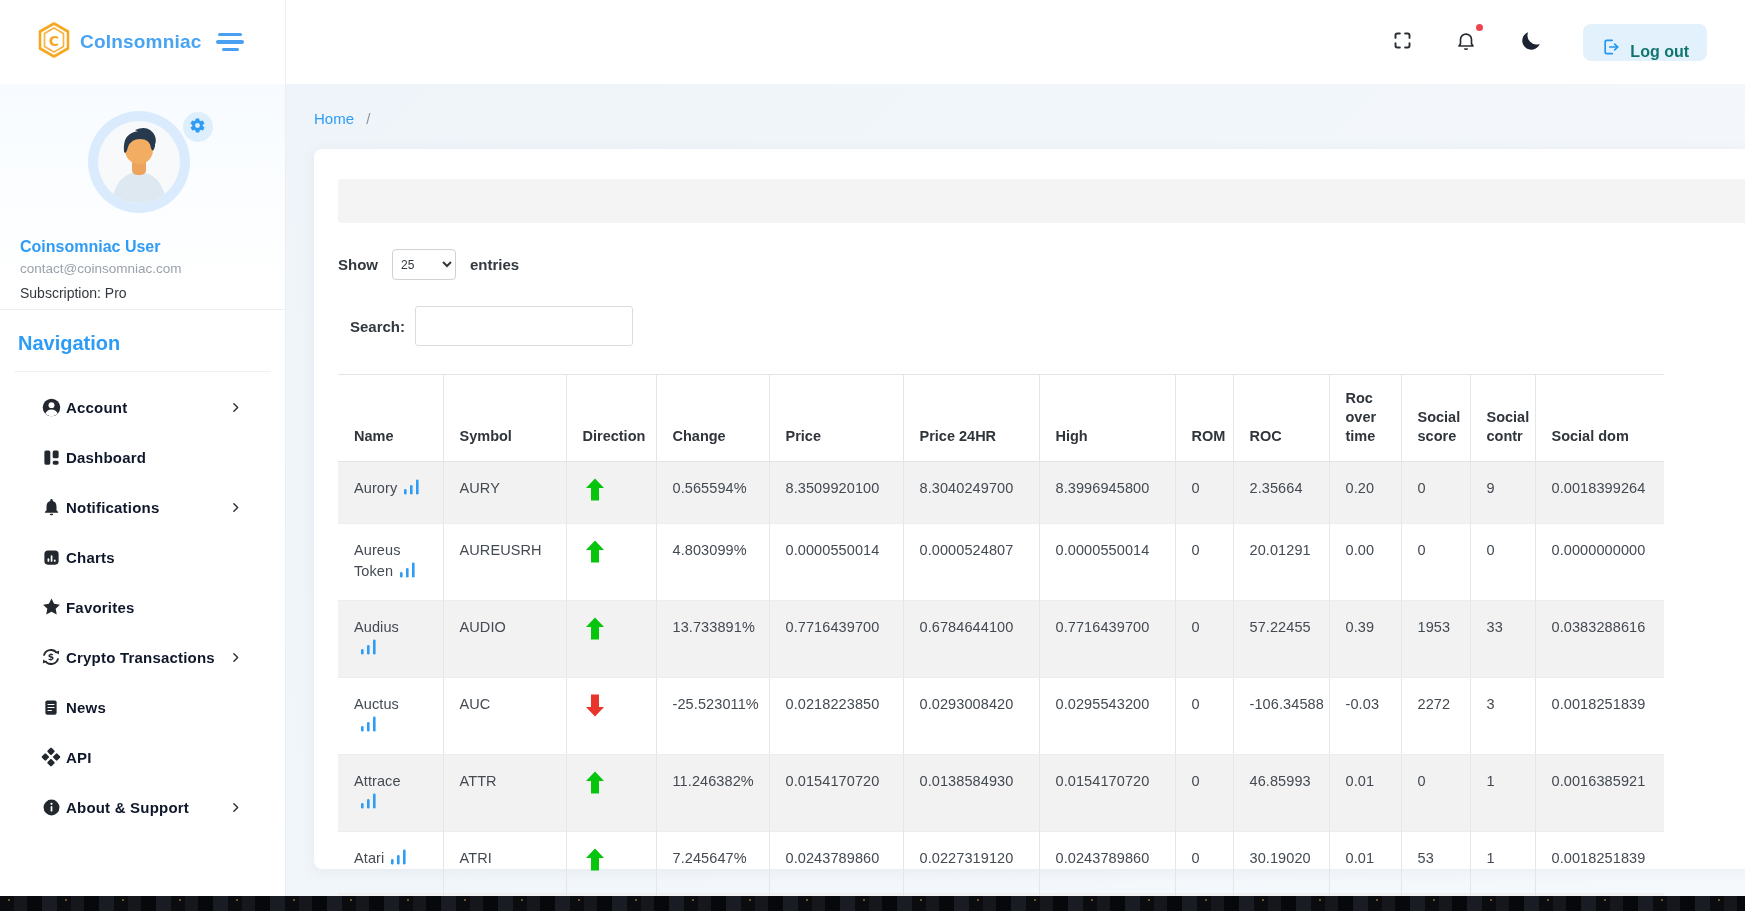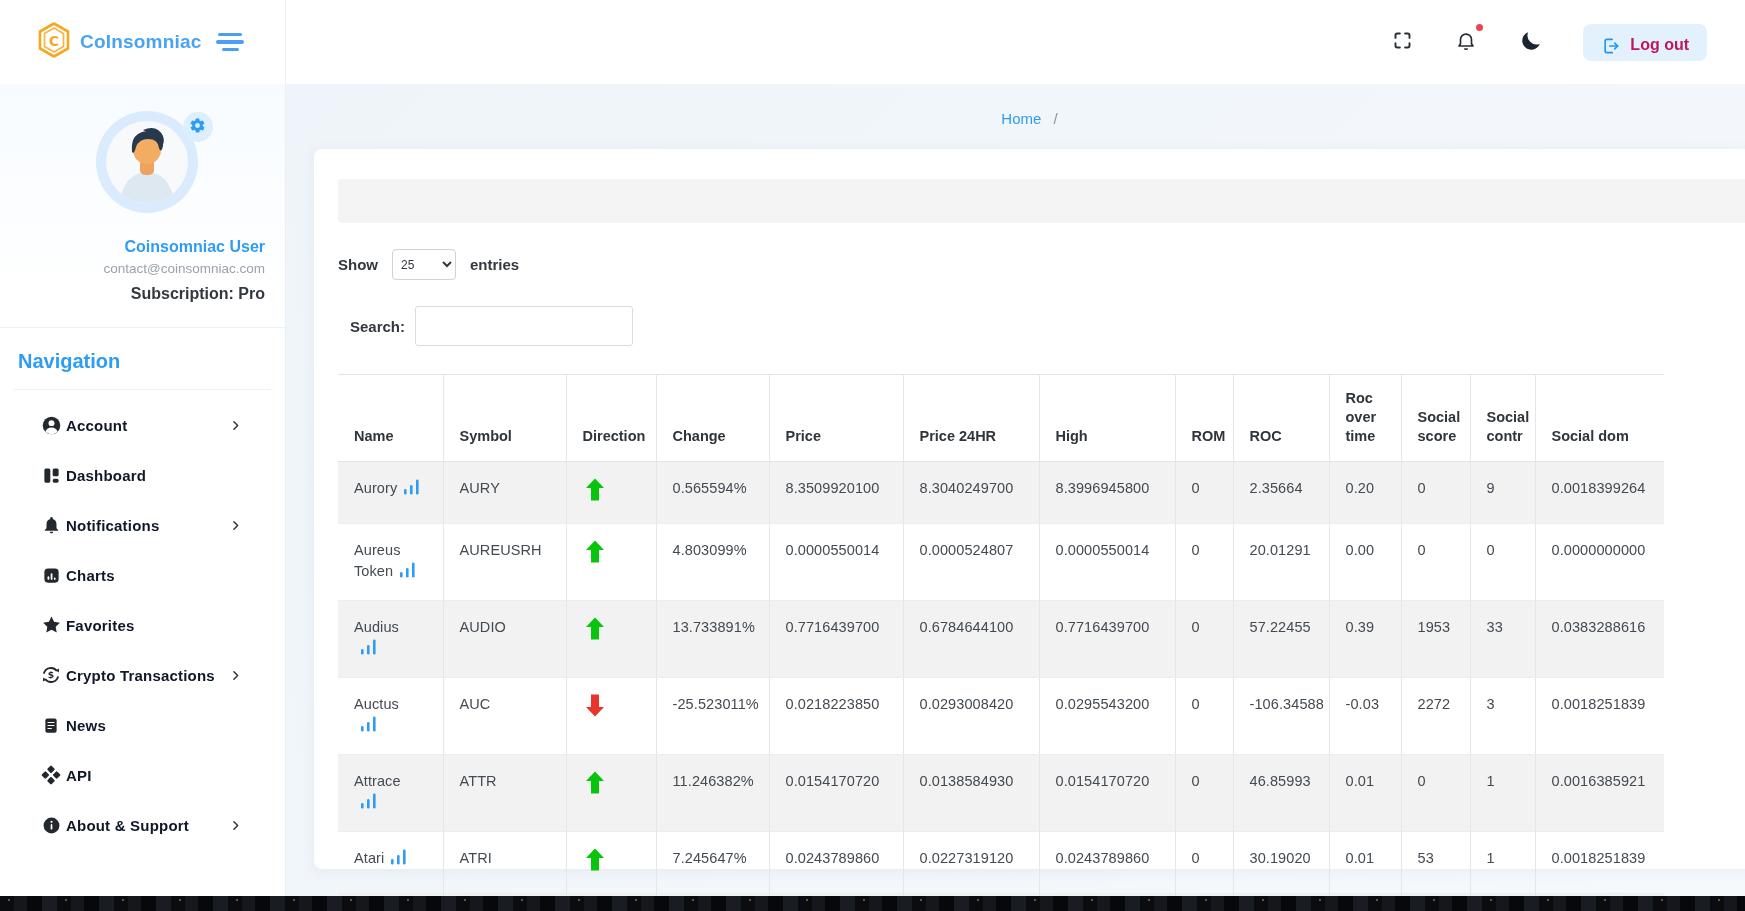--- a/index.html
+++ b/index.html
@@ -9,45 +9,45 @@
 
   
   .left-col { width:286px; background:#fff; border-right:1px solid #eceff2; display:flex; flex-direction:column; flex-shrink:0; }
   .brand-row { height:84px; display:flex; align-items:center; padding:0 40px 0 36px; justify-content:space-between; }
   .brand-group { display:flex; align-items:center; gap:8px; }
   .brand-text { color:#48a4f3; font-size:19px; font-weight:600; letter-spacing:.2px; }
   .hamburger { width:30px; height:22px; display:flex; flex-direction:column; justify-content:center; gap:4px; align-items:center; cursor:pointer; }
   .hamburger i { display:block; height:3.2px; border-radius:2px; background:#4aa0f0; }
   .hamburger i:nth-child(1){ width:24px; } .hamburger i:nth-child(2){ width:28px; } .hamburger i:nth-child(3){ width:17px; }
 
-  .profile-section { text-align:right; padding:26px 20px 24px; background:linear-gradient(180deg,#f7fbff 0%,#ffffff 90%); border-bottom:1px solid #eef1f4; }
+  .profile-section { text-align:left; padding:26px 20px 8px; background:linear-gradient(180deg,#f7fbff 0%,#ffffff 90%); border-bottom:1px solid #eef1f4; }
   .avatar-wrap { position:relative; width:112px; margin:0 auto; }
   .gear-btn { position:absolute; right:-14px; top:2px; width:30px; height:30px; border-radius:50%; background:#ddeefc; border:none; display:flex; align-items:center; justify-content:center; cursor:pointer; }
   .profile-name { margin-top:20px; color:#2e9cf4; font-size:16px; font-weight:700; }
   .profile-email { margin-top:5px; color:#9aa2ab; font-size:13.5px; }
-  .profile-sub { margin-top:9px; color:#32383e; font-size:16px; font-weight:700; }
+  .profile-sub { margin-top:9px; color:#32383e; font-size:14px; font-weight:400; }
 
   .nav-section { padding:22px 16px 0 16px; }
   .nav-heading { color:#2e9cf4; font-size:20px; font-weight:700; padding-left:2px; }
   .nav-divider { height:1px; background:#eef1f4; margin:16px -2px 10px -2px; }
   .nav-list { list-style:none; }
   .nav-item { display:flex; align-items:center; height:50px; padding:0 12px 0 24px; cursor:pointer; }
   .nav-item .nicon { width:22px; height:22px; display:flex; align-items:center; justify-content:center; flex-shrink:0; }
   .nav-item .nlabel { margin-left:4px; font-size:15px; font-weight:700; color:#0f172a; letter-spacing:.2px; flex:1; }
   .nav-item .nchev { width:14px; height:14px; display:flex; align-items:center; margin-right:14px; }
 
   
   .main-col { flex:1; position:relative; background:linear-gradient(135deg,#eef4f9 0%,#f6f9fc 100%); overflow:hidden; }
   .topbar-right { height:84px; background:#fff; display:flex; align-items:center; justify-content:flex-end; gap:38px; padding-right:38px; }
   .tb-icon { background:none; border:none; cursor:pointer; display:flex; align-items:center; justify-content:center; position:relative; padding:2px; }
   .bell-dot { position:absolute; top:-3px; right:-4px; width:7px; height:7px; border-radius:50%; background:#ee4450; }
-  .logout-btn { display:flex; align-items:flex-start; gap:9px; background:#e3f1fd; color:#be185d; border:none; border-radius:8px; height:37px; padding:12px 18px; font-size:16px; font-weight:600; cursor:pointer; font-family:inherit; }
+  .logout-btn { display:flex; align-items:flex-end; gap:9px; background:#e3f1fd; color:#0f766e; border:none; border-radius:8px; height:37px; padding:0 18px; font-size:16px; font-weight:600; cursor:pointer; font-family:inherit; }
 
   .content { padding:26px 0 0 28px; }
-  .breadcrumb { font-size:15px;text-align:center; }
+  .breadcrumb { font-size:15px; }
   .crumb-home { color:#2e9cf4; text-decoration:none; cursor:pointer; }
   .crumb-sep { color:#8d969e; margin-left:8px; }
 
   .card { margin-top:22px; width:1500px; background:#fff; border-radius:8px; box-shadow:0 2px 14px rgba(140,152,164,.12); padding:30px 24px 0 24px; height:720px; }
   .card-top-strip { height:44px; background:#f4f4f4; border-radius:4px; }
 
   .show-row { display:flex; align-items:center; margin-top:26px; gap:14px; font-size:15px; font-weight:700; color:#32383e; }
   .page-size-select { width:64px; height:31px; border:1px solid #ced3d8; border-radius:4px; font-size:12px; color:#32383e; padding:0 4px; background:#fff; font-family:inherit; }
   .search-row { display:flex; align-items:center; margin-top:26px; gap:10px; font-size:15px; font-weight:700; color:#32383e; padding-left:12px; }
   .search-input { width:218px; height:40px; border:1px solid #d9dde1; border-radius:3px; padding:0 10px; font-size:14px; font-family:inherit; }

